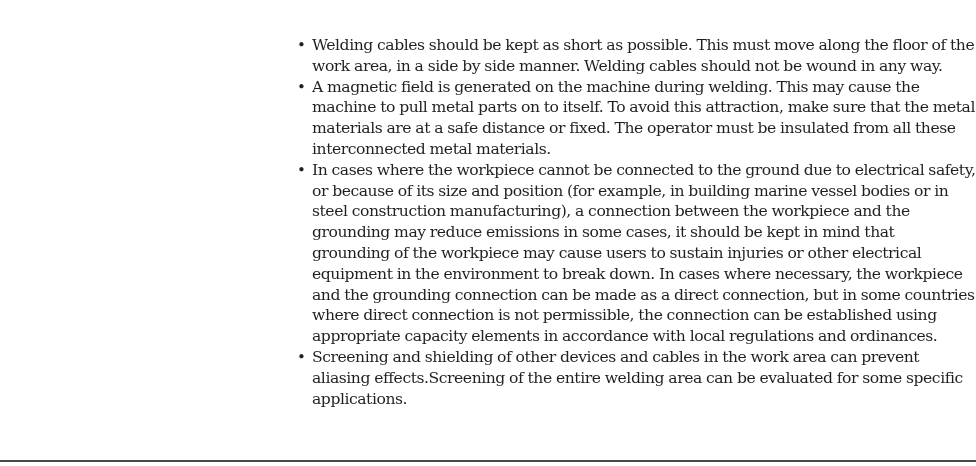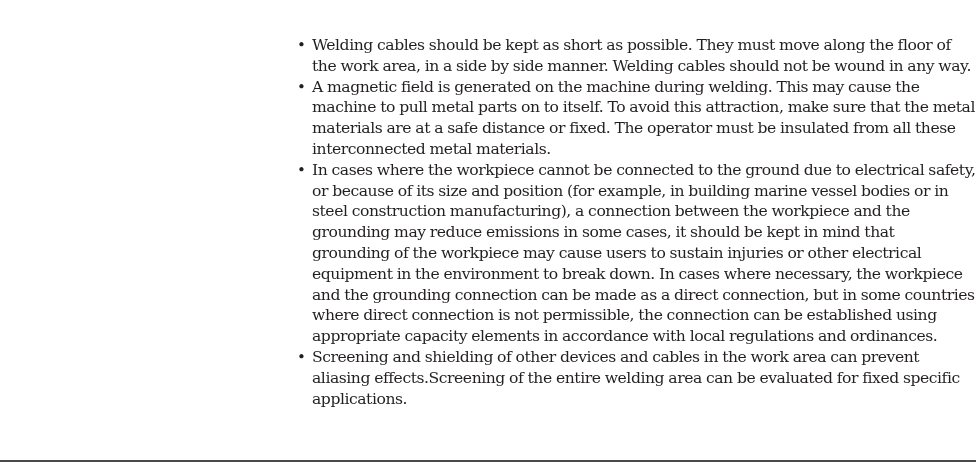--- a/index.html
+++ b/index.html
@@ -49,30 +49,30 @@
     background: #4a4a4a;
   }
 </style>
 </head>
 <body>
 
 <div class="content">
   <ul class="bullets">
     <li>
       <span class="bullet">•</span>
-      <span>Welding cables should be kept as short as possible. They must move along the floor of the work area, in a side by side manner. Welding cables should not be wound in any way.</span>
+      <span>Welding cables should be kept as short as possible. This must move along the floor of the work area, in a side by side manner. Welding cables should not be wound in any way.</span>
     </li>
     <li>
       <span class="bullet">•</span>
       <span>A magnetic field is generated on the machine during welding. This may cause the machine to pull metal parts on to itself. To avoid this attraction, make sure that the metal materials are at a safe distance or fixed. The operator must be insulated from all these interconnected metal materials.</span>
     </li>
     <li>
       <span class="bullet">•</span>
       <span>In cases where the workpiece cannot be connected to the ground due to electrical safety, or because of its size and position (for example, in building marine vessel bodies or in steel construction manufacturing), a connection between the workpiece and the grounding may reduce emissions in  some cases, it should be kept in mind that grounding of the workpiece may cause users to sustain  injuries or other electrical equipment in the environment to break down. In cases where necessary, the workpiece and the grounding connection can be made as a direct connection, but in some countries where direct connection is not permissible, the connection can be established using  appropriate capacity elements in accordance with local regulations and ordinances.</span>
     </li>
     <li>
       <span class="bullet">•</span>
-      <span>Screening and shielding of other devices and cables in the work area can prevent aliasing effects.Screening of the entire welding area can be evaluated for fixed specific applications.</span>
+      <span>Screening and shielding of other devices and cables in the work area can prevent aliasing effects.Screening of the entire welding area can be evaluated for some specific applications.</span>
     </li>
   </ul>
 </div>
 
 <div class="rule"></div>
 
 </body></html>

